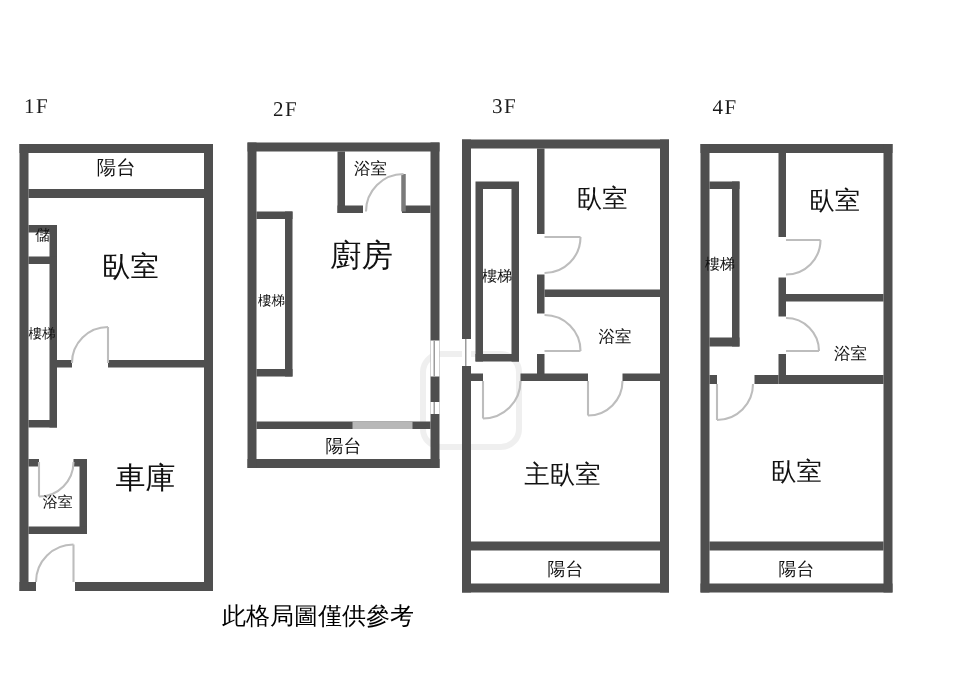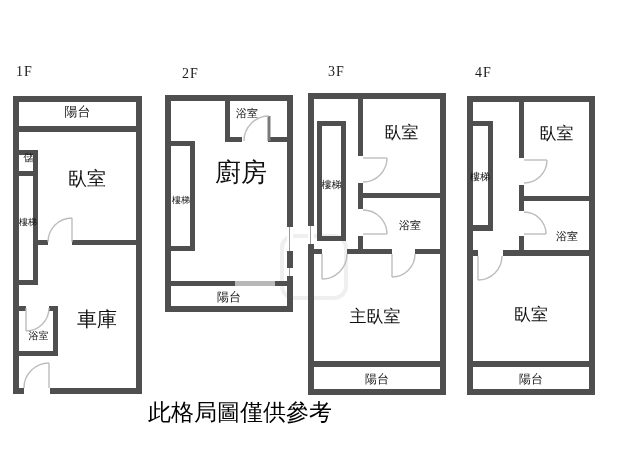--- a/index.html
+++ b/index.html
@@ -15,27 +15,27 @@
   .winline{position:absolute;background:#9c9c9c;}
   .lbl{position:absolute;color:#111;text-align:center;white-space:nowrap;
        font-family:"Liberation Serif","DejaVu Serif",serif;line-height:1.15;}
   .f-title{position:absolute;color:#1a1a1a;font-size:14px;letter-spacing:1px;
        font-family:"Liberation Serif","DejaVu Serif",serif;}
   .doors{position:absolute;left:0;top:0;pointer-events:none;}
   .doors path, .doors line{stroke:#bdbdbd;stroke-width:1.4;fill:none;}
   .doors .darkleaf{stroke:#7a7a7a;stroke-width:3;}
   .gray-char{color:#9a9a9a;}
   .disclaimer{position:absolute;left:148px;top:371px;color:#000;
-       font-family:Liberation Sans, sans-serif;
-       font-size:23px;line-height:26px;}
+       font-family:Liberation Serif, serif;
+       font-size:16px;line-height:26px;}
   .watermark{position:absolute;left:280px;top:206px;width:60px;height:58px;
        border:4px solid rgba(100,100,100,0.10);border-radius:14px;}
   .fs9{font-size:9px;}.fs10{font-size:10px;}.fs11{font-size:11px;}
   .fs12{font-size:12px;}.fs13{font-size:13px;}
-  .fs17{font-size:17px;}.fs19{font-size:19px;}.fs20{font-size:20px;}.fs21{font-size:26px;}
+  .fs17{font-size:17px;}.fs19{font-size:19px;}.fs20{font-size:20px;}.fs21{font-size:21px;}
 </style>
 </head>
 <body>
 
 <div class="canvas">
 
   <div class="f-title" style="left:16px;top:36px;">1F</div>
   <div class="f-title" style="left:182px;top:38px;">2F</div>
   <div class="f-title" style="left:328px;top:36px;">3F</div>
   <div class="f-title" style="left:475px;top:37px;">4F</div>

